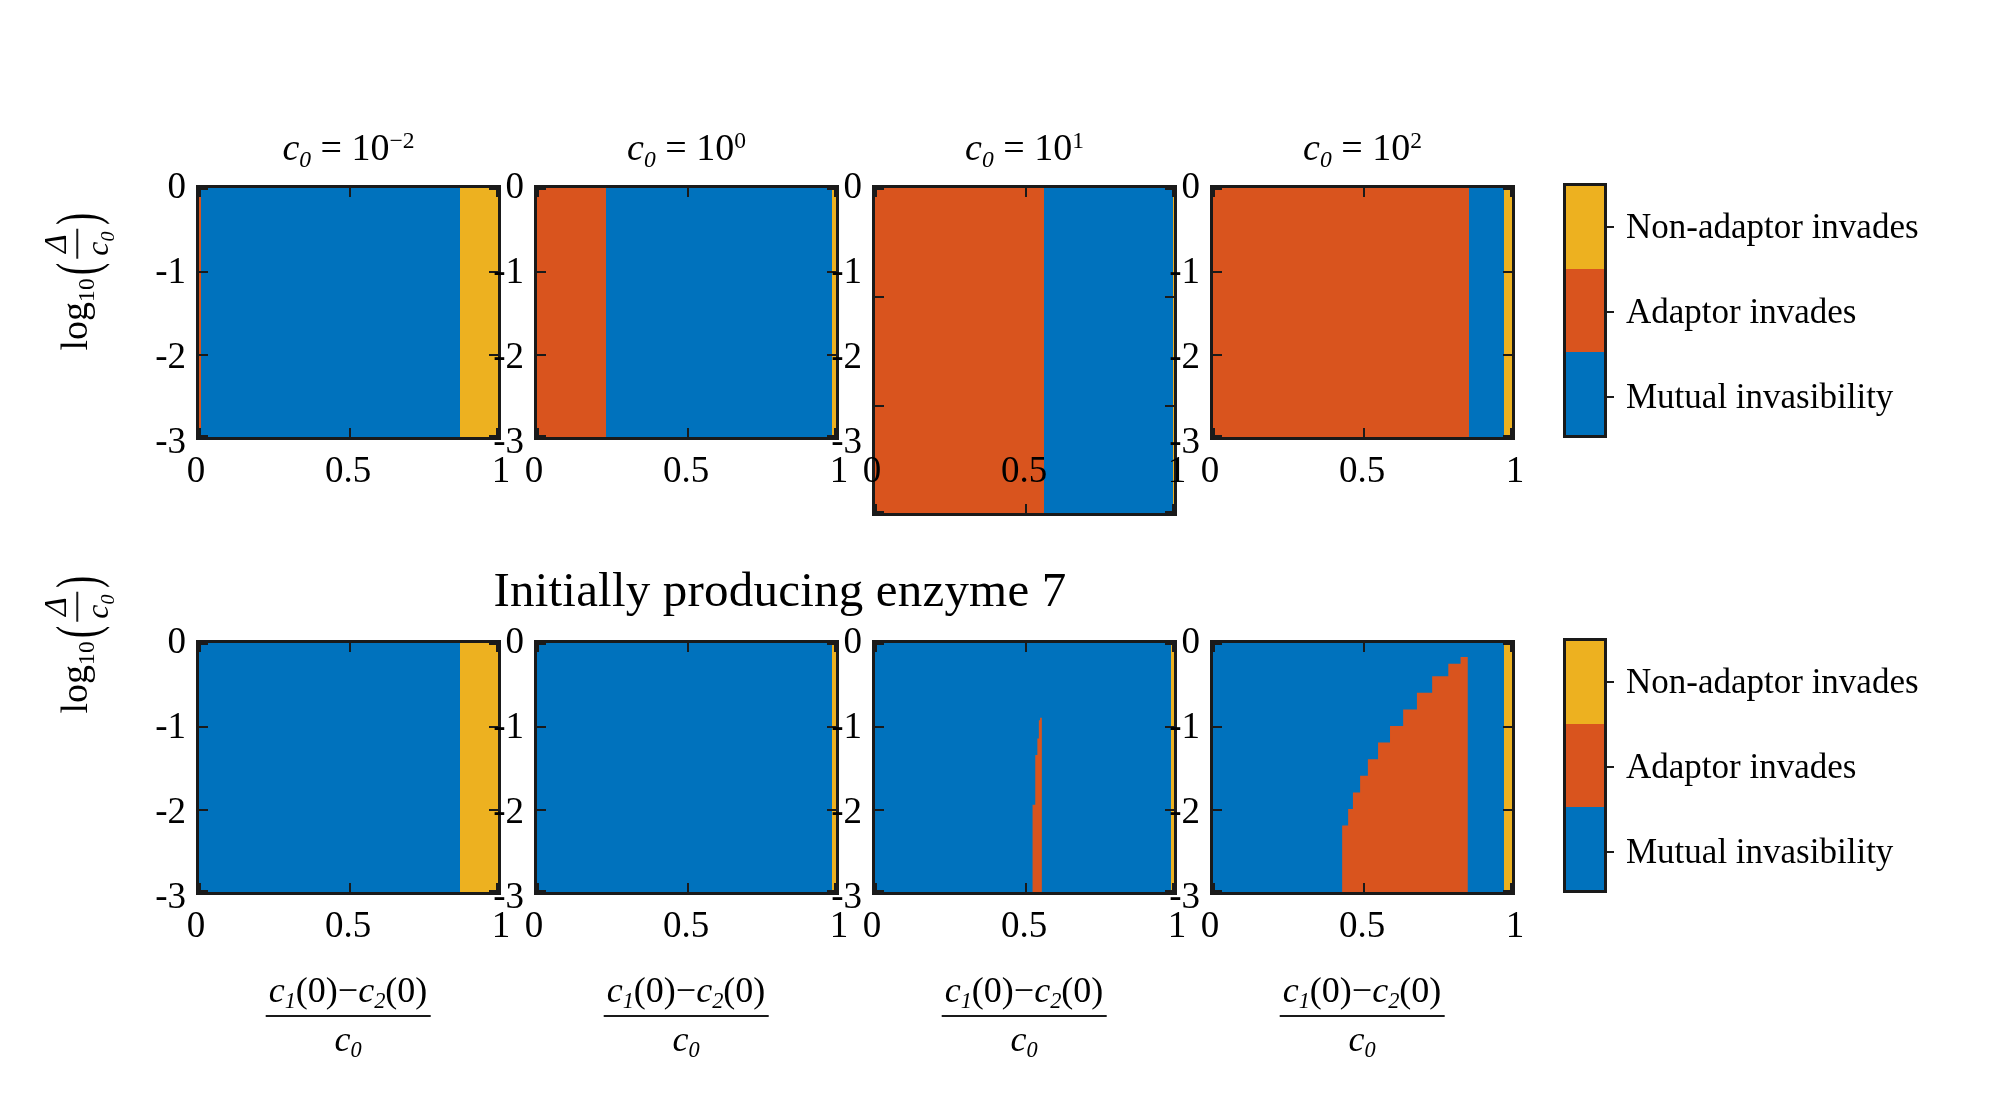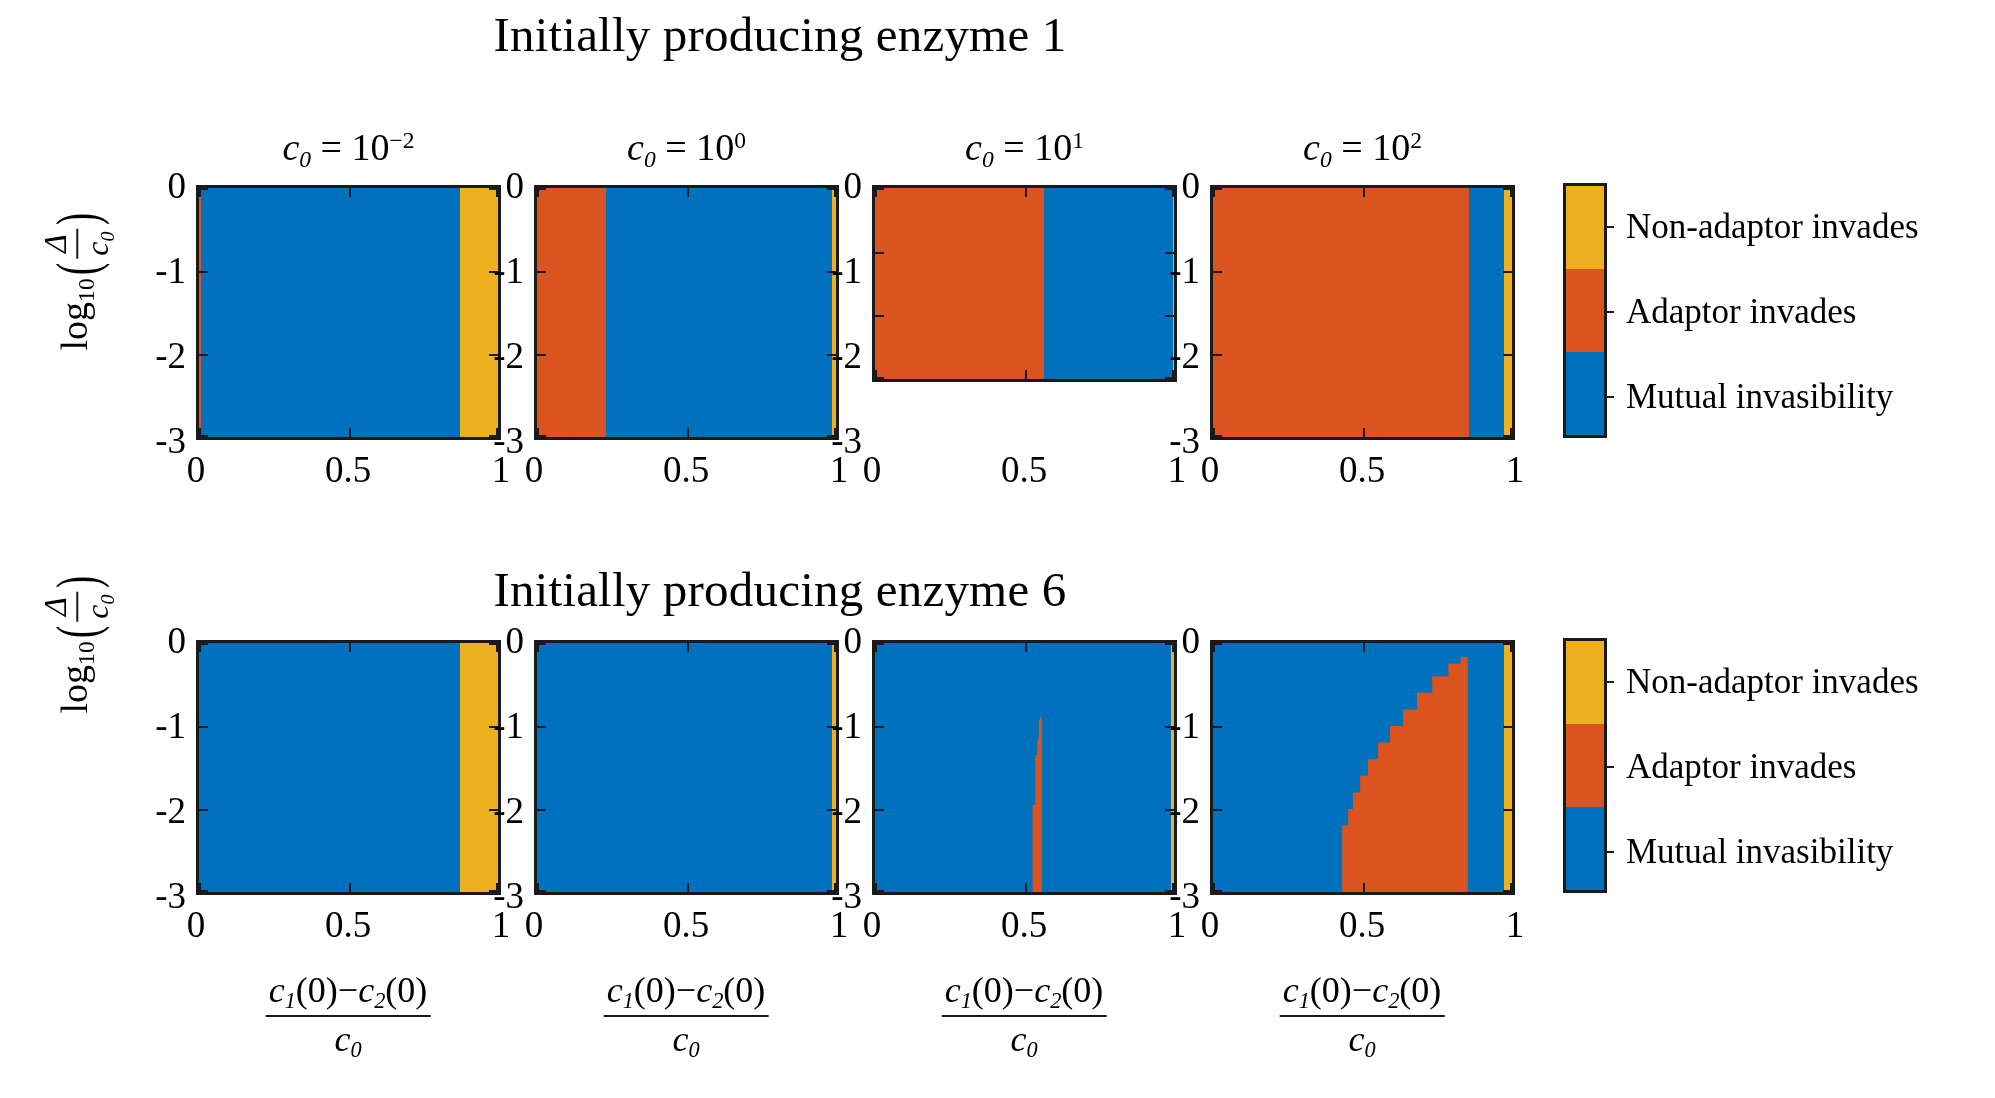--- a/index.html
+++ b/index.html
@@ -178,23 +178,22 @@
     line-height: 1;
     transform: translateY(-50%);
     white-space: nowrap;
   }
 </style>
 </head>
 <body>
 
 <div class="figure">
 
-  <div class="row-title r1">Initially producing enzyme 1</div>
-
-  <div class="row-title r2">Initially producing enzyme 6</div>
+
+  <div class="row-title r2">Initially producing enzyme 7</div>
 
   <div class="ylabel" style="left:-62px; top:240px; width:280px; text-align:center;">
     <span>log</span><span class="sup" style="vertical-align:-0.3em; font-size:0.62em;">10</span><span class="paren">(</span><span class="frac" style="font-size:0.84em;"><span class="num"><span class="mi">Δ</span></span><span class="den"><span class="mi">c</span><span class="sub">0</span></span></span><span class="paren">)</span>
   </div>
 
   <div class="ylabel" style="left:-62px; top:603px; width:280px; text-align:center;">
     <span>log</span><span class="sup" style="vertical-align:-0.3em; font-size:0.62em;">10</span><span class="paren">(</span><span class="frac" style="font-size:0.84em;"><span class="num"><span class="mi">Δ</span></span><span class="den"><span class="mi">c</span><span class="sub">0</span></span></span><span class="paren">)</span>
   </div>
 
   <div class="cbar" style="left:1563px; top:183px; height:255px;">
@@ -278,21 +277,21 @@
     </div>
     <div class="ytlabel" style="left:-52px; top:0px; width:42px;">0</div>
     <div class="ytlabel" style="left:-62px; top:85px; width:52px;">-1</div>
     <div class="ytlabel" style="left:-62px; top:170px; width:52px;">-2</div>
     <div class="ytlabel" style="left:-62px; top:255px; width:52px;">-3</div>
     <div class="xtlabel" style="left:0px; top:266px;">0</div>
     <div class="xtlabel" style="left:152px; top:266px;">0.5</div>
     <div class="xtlabel" style="left:305px; top:266px;">1</div>
   </div>
 
-  <div class="panel" style="left:872px; top:185px; width:305px; height:197px;">
+  <div class="panel" style="left:872px; top:185px; width:305px; height:331px;">
     <div class="panel-title">
       <span class="mi">c</span><span class="sub">0</span>&nbsp;<span>=</span>&nbsp;<span>10</span><span class="sup">1</span>
     </div>
     <div class="axes">
       <div class="band" style="left:0%; width:56.5%; background:#d9541e;"></div>
       <div class="band" style="left:56.5%; width:43%; background:#0072bd;"></div>
       <div class="band" style="left:99.5%; width:0.5%; background:#edb120;"></div>
       <div class="tick tick-x" style="left:0%;"></div>
       <div class="tick tick-x" style="left:50%;"></div>
       <div class="tick tick-x" style="left:calc(100% - 2px);"></div>

